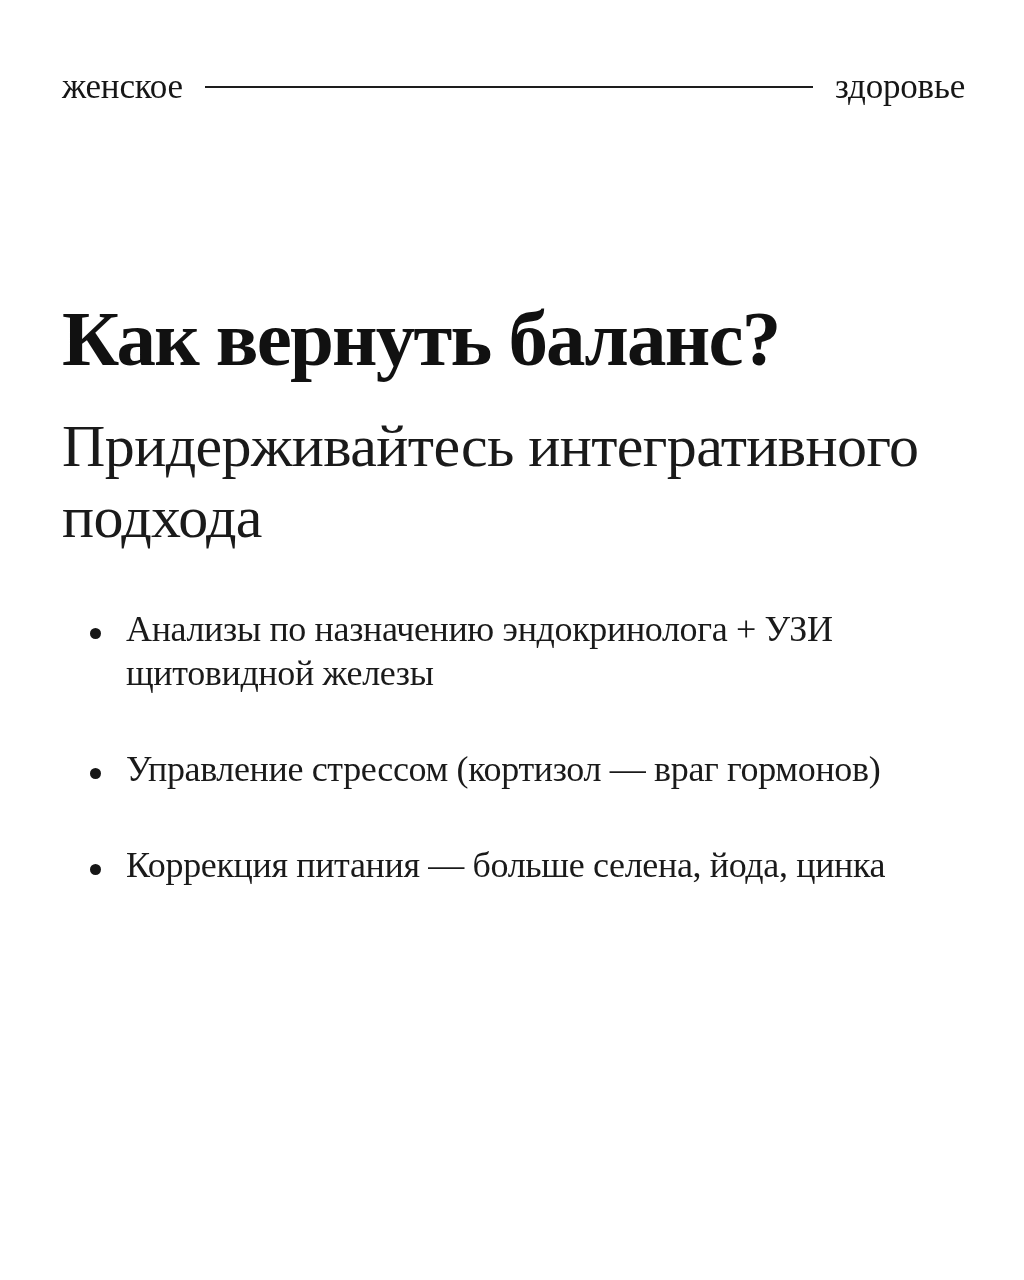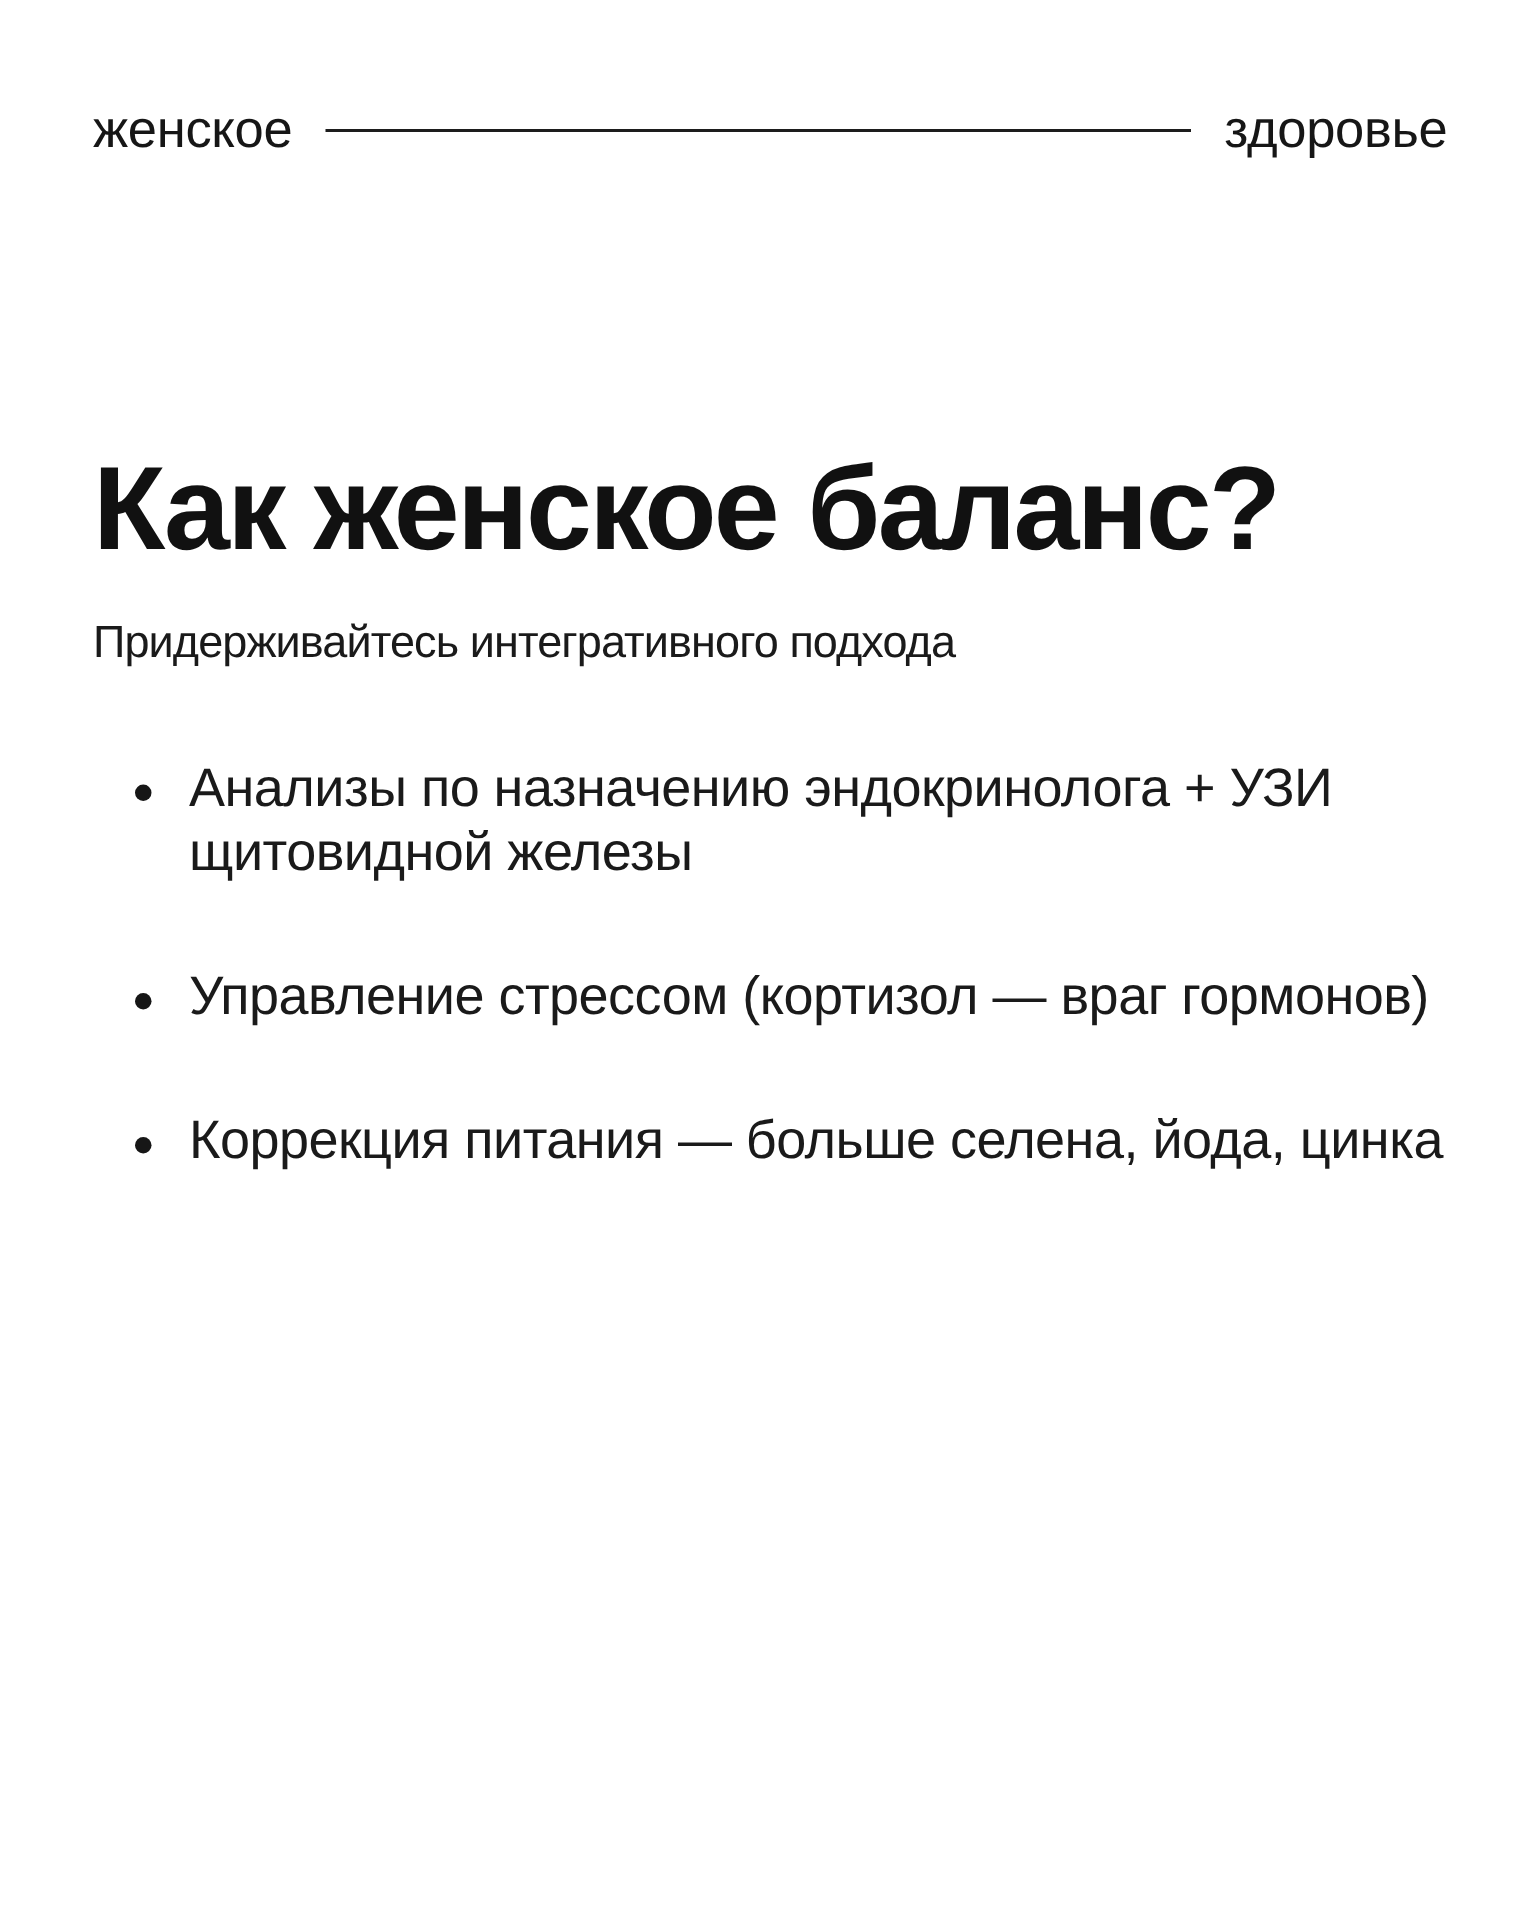--- a/index.html
+++ b/index.html
@@ -7,21 +7,21 @@
     padding: 0;
     background: #ffffff;
   }
 
   .page {
     position: relative;
     width: 1024px;
     height: 1280px;
     background: #ffffff;
     overflow: hidden;
-    font-family: Liberation Sans, sans-serif;
+    font-family: Liberation Serif, serif;
     color: #161616;
     box-sizing: border-box;
   }
 
   
   .header {
     position: absolute;
     left: 62px;
     right: 59px;
     top: 62px;
@@ -59,21 +59,21 @@
   .title {
     font-size: 79px;
     font-weight: 700;
     line-height: 0.98;
     letter-spacing: -1.8px;
     margin: 0;
     color: #111111;
   }
 
   .subtitle {
-    font-size: 30px;
+    font-size: 60px;
     font-weight: 400;
     line-height: 1.17;
     letter-spacing: -0.6px;
     margin: 34px 0 0 0;
     max-width: 910px;
     color: #1a1a1a;
   }
 
   
   .bullet-list {
@@ -114,21 +114,21 @@
 <div class="page">
 
   <div class="header">
     <span class="header-word">женское</span>
     <span class="header-rule"></span>
     <span class="header-word">здоровье</span>
   </div>
 
   <div class="content">
 
-    <h1 class="title">Как женское баланс?</h1>
+    <h1 class="title">Как вернуть баланс?</h1>
 
     <p class="subtitle">Придерживайтесь интегративного подхода</p>
 
     <ul class="bullet-list">
       <li class="bullet-item">
         <span class="bullet-dot"></span>
         <span>Анализы по назначению эндокринолога + УЗИ щитовидной железы</span>
       </li>
       <li class="bullet-item">
         <span class="bullet-dot"></span>

